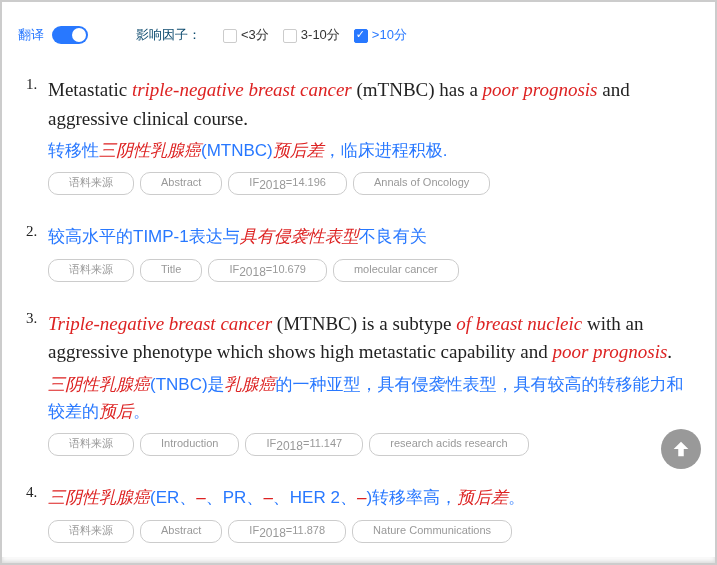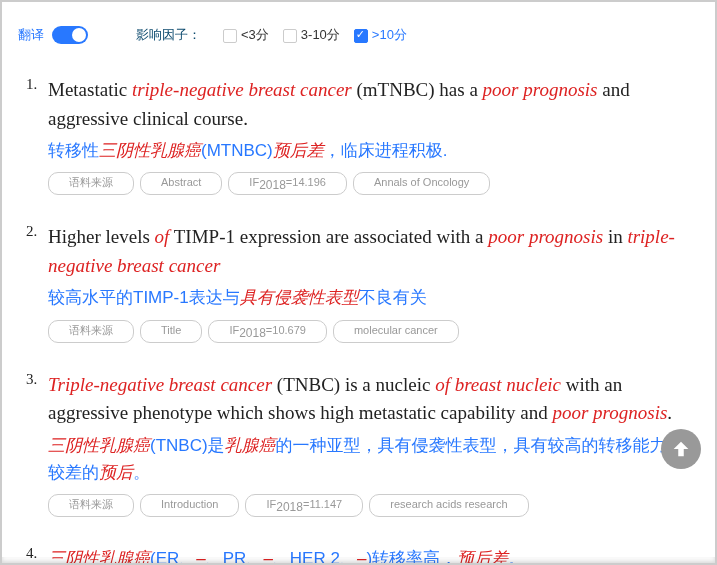--- a/index.html
+++ b/index.html
@@ -49,51 +49,51 @@
           <span class="tag">语料来源</span>
           <span class="tag">Abstract</span>
           <span class="tag">IF<sub>2018</sub>=14.196</span>
           <span class="tag">Annals of Oncology</span>
         </div>
       </div>
     </div>
     <div class="result">
       <div class="num">2.</div>
       <div class="content">
-        <div class="english"><span>Higher levels </span><span class="hl">of</span><span> TIMP-1 expression are associated with a </span><span class="hl">poor prognosis</span><span> in </span><span class="hl">triple-negative breast cancer</span></div>
         <div class="chinese"><span>较高水平的TIMP-1表达与</span><span class="hl">具有侵袭性表型</span><span>不良有关</span></div>
         <div class="tags">
           <span class="tag">语料来源</span>
           <span class="tag">Title</span>
           <span class="tag">IF<sub>2018</sub>=10.679</span>
           <span class="tag">molecular cancer</span>
         </div>
       </div>
     </div>
     <div class="result">
       <div class="num">3.</div>
       <div class="content">
-        <div class="english"><span class="hl">Triple-negative breast cancer</span><span> (TNBC) is a nucleic </span><span class="hl">of breast nucleic</span><span> with an aggressive phenotype which shows high metastatic capability and </span><span class="hl">poor prognosis</span><span>.</span></div>
+        <div class="english"><span class="hl">Triple-negative breast cancer</span><span> (MTNBC) is a subtype </span><span class="hl">of breast nucleic</span><span> with an aggressive phenotype which shows high metastatic capability and </span><span class="hl">poor prognosis</span><span>.</span></div>
         <div class="chinese"><span class="hl">三阴性乳腺癌</span><span>(TNBC)是</span><span class="hl">乳腺癌</span><span>的一种亚型，具有侵袭性表型，具有较高的转移能力和较差的</span><span class="hl">预后</span><span>。</span></div>
         <div class="tags">
           <span class="tag">语料来源</span>
           <span class="tag">Introduction</span>
           <span class="tag">IF<sub>2018</sub>=11.147</span>
           <span class="tag">research acids research</span>
         </div>
       </div>
     </div>
     <div class="result">
       <div class="num">4.</div>
       <div class="content">
         <div class="chinese"><span class="hl">三阴性乳腺癌</span><span>(ER、</span><span class="hl">–</span><span>、PR、</span><span class="hl">–</span><span>、HER 2、</span><span class="hl">–</span><span>)转移率高，</span><span class="hl">预后差</span><span>。</span></div>
         <div class="tags">
           <span class="tag">语料来源</span>
           <span class="tag">Abstract</span>
           <span class="tag">IF<sub>2018</sub>=11.878</span>
+          <span class="tag">Nature Communications</span>
         </div>
       </div>
     </div>
   </div>
 
 <div class="scroll-top">
   <svg viewBox="0 0 24 24">
       <path fill="#fff" d="M12 4l-8 8h5v8h6v-8h5z"></path>
     </svg>
 </div>

